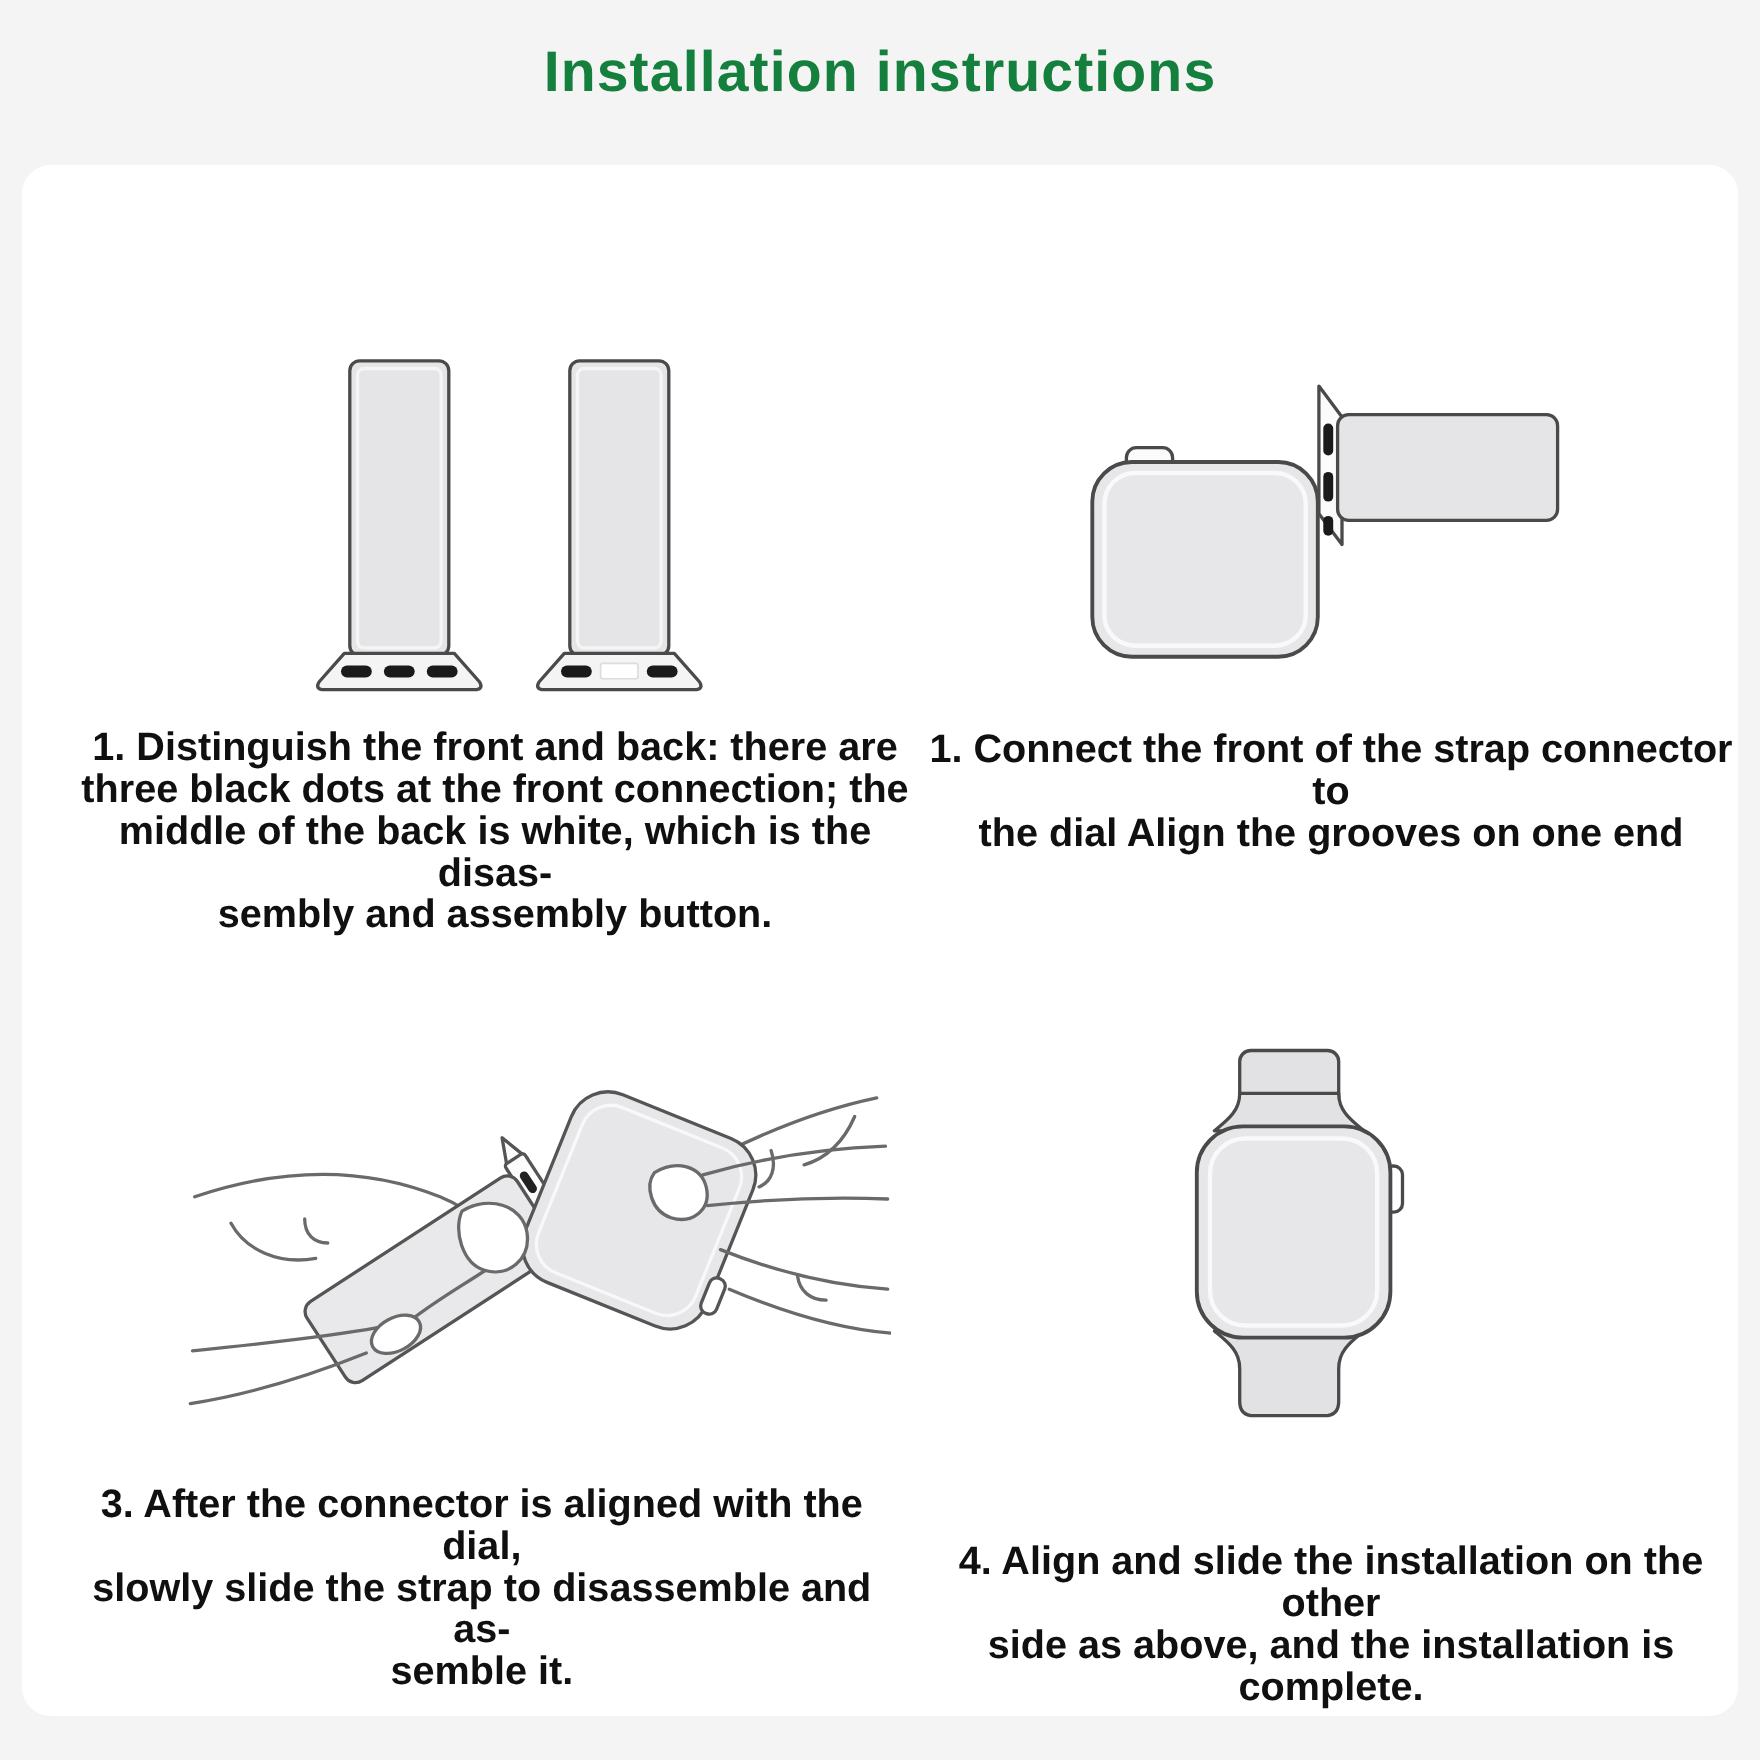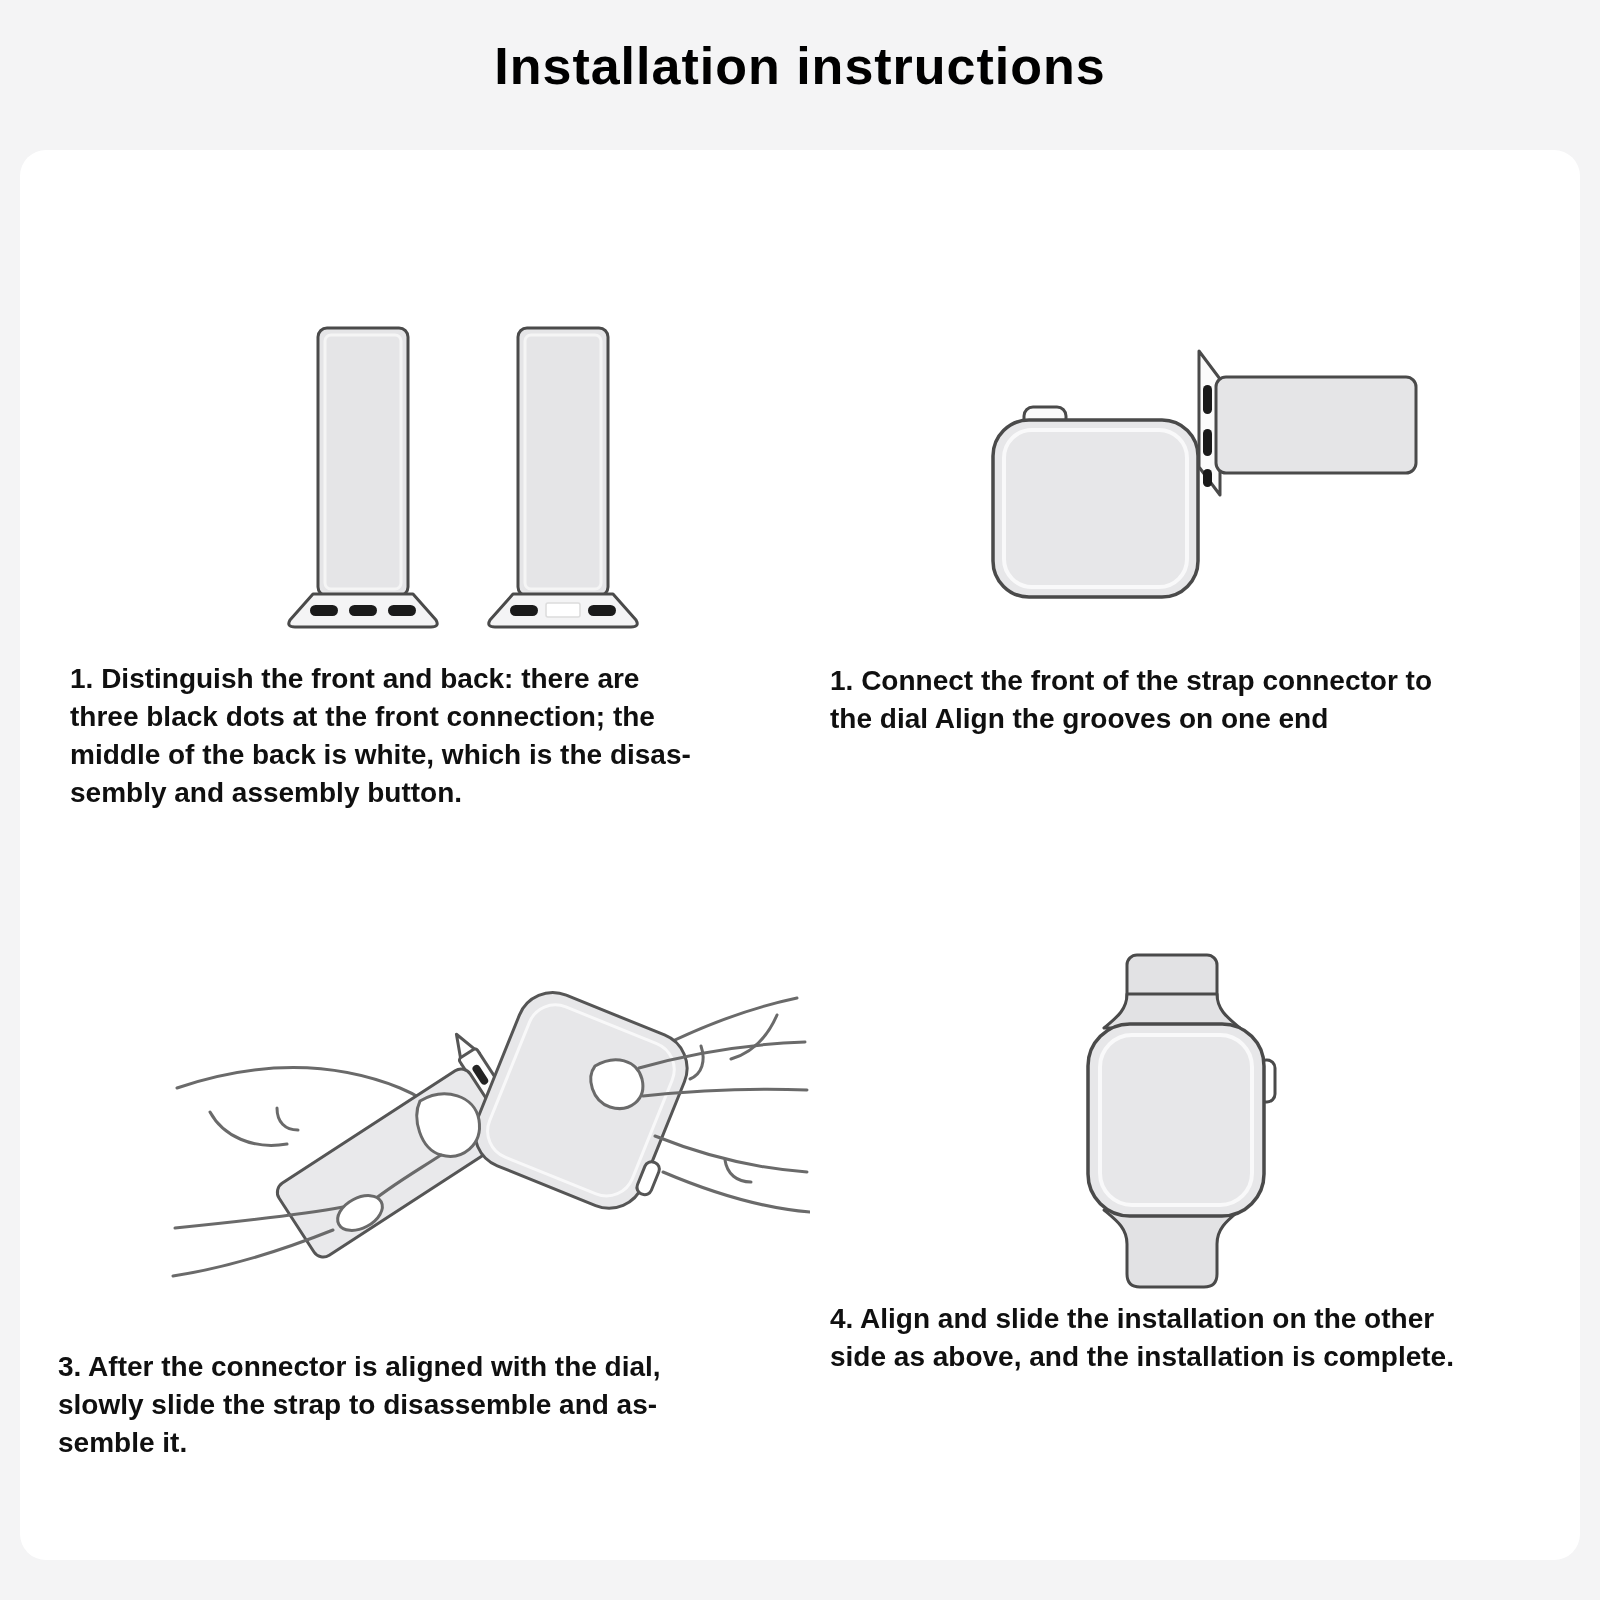--- a/index.html
+++ b/index.html
@@ -6,34 +6,34 @@
   body {
     width:1600px; height:1600px;
     background:#f4f4f5;
     font-family:"Liberation Sans", sans-serif;
     position:relative;
     overflow:hidden;
   }
   .page-title {
     position:absolute; top:36px; left:0; width:1600px;
     text-align:center;
-    font-size:52px; font-weight:700; color:#000000;
+    font-size:52px; font-weight:700; color:#15803d;
     letter-spacing:1px;
   }
   .panel {
     position:absolute; left:20px; top:150px;
     width:1560px; height:1410px;
     background:#ffffff; border-radius:26px;
   }
   .fig { position:absolute; }
   .cap {
     position:absolute;
     width:760px;
-    font-size:28px; font-weight:700; color:#101010;
-    line-height:38px; 
+    font-size:36px; font-weight:700; color:#101010;
+    line-height:38px; text-align:center;
     white-space:pre-line;
   }
 </style>
 </head>
 <body>
 
 <div class="page-title">Installation instructions</div>
 
 <div class="panel"></div>
 
@@ -128,14 +128,14 @@
 
 <div class="cap" style="left:70px;  top:660px;">1. Distinguish the front and back: there are
 three black dots at the front connection; the
 middle of the back is white, which is the disas-
 sembly and assembly button.</div>
 <div class="cap" style="left:830px; top:662px;">1. Connect the front of the strap connector to
 the dial Align the grooves on one end</div>
 <div class="cap" style="left:58px;  top:1348px;">3. After the connector is aligned with the dial,
 slowly slide the strap to disassemble and as-
 semble it.</div>
-<div class="cap" style="left:830px; top:1300px;">4. Align and slide the installation on the other
+<div class="cap" style="left:830px; top:1400px;">4. Align and slide the installation on the other
 side as above, and the installation is complete.</div>
 
 </body></html>

